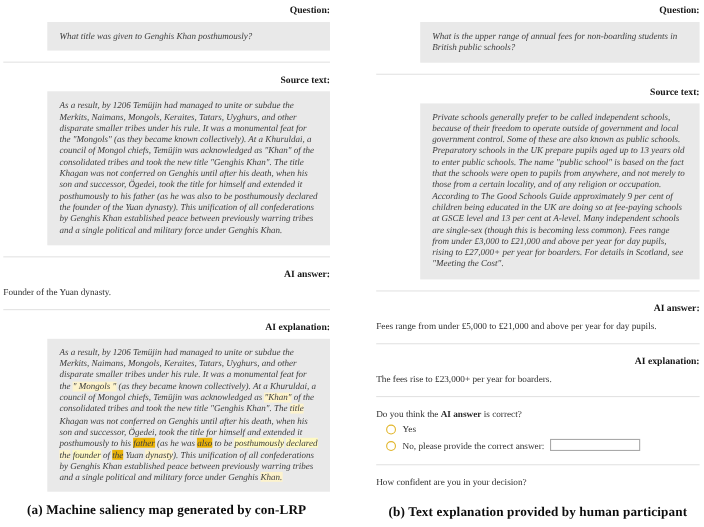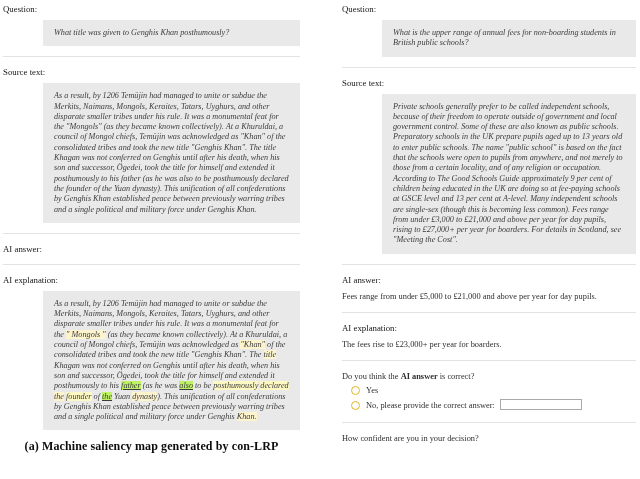--- a/index.html
+++ b/index.html
@@ -5,37 +5,37 @@
   html,body{margin:0;padding:0;}
   body{
     width:640px;height:479px;background:#ffffff;position:relative;overflow:hidden;
     font-family:"Liberation Serif","DejaVu Serif",serif;
     -webkit-font-smoothing:antialiased;
   }
   .panel{position:absolute;top:0;}
   #panel-a{left:3px;width:297px;}
   #panel-b{left:342px;width:294px;}
   .label{
-    font-size:8.8px;font-weight:normal;color:#161616;margin:0 0 6px 0;
+    font-size:8.8px;font-weight:bold;color:#161616;margin:0 0 6px 0;text-align:right;
   }
   .box{
     background:#e9e9e9;color:#3c3c3c;font-size:8.2px;line-height:10.3px;
     padding:8px 11px;margin:0;
   }
   .em{font-style:italic;margin-left:40px;}
   .plain{font-size:8.4px;color:#2e2e2e;margin:0;line-height:11px;}
   hr.divider{
     border:none;border-top:1px solid #e3e3e3;margin:10px 0;height:0;
   }
   .caption{
     font-size:12px;font-weight:bold;color:#0d0d0d;text-align:center;
     margin-top:9px;letter-spacing:.1px;
   }
   .hl-light{background:#fdf3cd;}
-  .hl-medium{background:#bef264;text-decoration:underline;}
+  .hl-medium{background:#eab308;}
   .hl-strong{background:#fef9c3;}
   .question-row{margin:0 0 4px 0;}
   .radio-row{
     display:flex;align-items:flex-end;margin:4px 0 0 9px;font-size:8.4px;color:#2e2e2e;
   }
   .radio{
     display:inline-block;width:7px;height:7px;border:1.5px solid #e2b62c;
     border-radius:50%;background:#ffffff;margin-right:6px;flex:0 0 auto;
   }
   .answer-input{
@@ -50,20 +50,21 @@
 <section class="panel" id="panel-a">
   <div style="margin-top:4px;">
     <h3 class="label">Question:</h3>
     <div class="box em">What title was given to Genghis Khan posthumously?</div>
   </div>
   <hr class="divider">
   <h3 class="label">Source text:</h3>
   <div class="box em">As a result, by 1206 Temüjin had managed to unite or subdue the Merkits, Naimans, Mongols, Keraites, Tatars, Uyghurs, and other disparate smaller tribes under his rule. It was a monumental feat for the "Mongols" (as they became known collectively). At a Khuruldai, a council of Mongol chiefs, Temüjin was acknowledged as "Khan" of the consolidated tribes and took the new title "Genghis Khan". The title Khagan was not conferred on Genghis until after his death, when his son and successor, Ögedei, took the title for himself and extended it posthumously to his father (as he was also to be posthumously declared the founder of the Yuan dynasty). This unification of all confederations by Genghis Khan established peace between previously warring tribes and a single political and military force under Genghis Khan.</div>
   <hr class="divider">
   <h3 class="label">AI answer:</h3>
+  <p class="plain">Founder of the Yuan dynasty.</p>
   <hr class="divider">
   <h3 class="label">AI explanation:</h3>
   <div class="box em"><span>As a result, by 1206 Temüjin had managed to unite or subdue the Merkits, Naimans, Mongols, Keraites, Tatars, Uyghurs, and other disparate smaller tribes under his rule. It was a monumental feat for the </span><span class="hl-light">" Mongols "</span><span> (as they became known collectively). At a Khuruldai, a council of Mongol chiefs, Temüjin was acknowledged as </span><span class="hl-light">"Khan"</span><span> of the consolidated tribes and took the new title "Genghis Khan". The </span><span class="hl-light">title</span><span> Khagan was not conferred on Genghis until after his death, when his son and successor, Ögedei, took the title for himself and extended it posthumously to his </span><span class="hl-medium">father</span><span> (as he was </span><span class="hl-medium">also</span><span> to be </span><span class="hl-strong">posthumously</span><span> </span><span class="hl-strong">declared</span><span> </span><span class="hl-light">the</span><span> </span><span class="hl-strong">founder</span><span> of </span><span class="hl-medium">the</span><span> Yuan </span><span class="hl-light">dynasty</span><span>). This unification of all confederations by Genghis Khan established peace between previously warring tribes and a single political and military force under Genghis </span><span class="hl-light">Khan.</span></div>
   <div class="caption">(a) Machine saliency map generated by con-LRP</div>
 </section>
 
 <section class="panel" id="panel-b">
   <div style="margin-top:4px;">
     <h3 class="label">Question:</h3>
     <div class="box em">What is the upper range of annual fees for non-boarding students in British public schools?</div>
@@ -83,13 +84,14 @@
     <span class="radio"></span>
     <span>Yes</span>
   </div>
   <div class="radio-row">
     <span class="radio"></span>
     <span>No, please provide the correct answer:</span>
     <input class="answer-input" type="text" value="" style="">
   </div>
   <hr class="divider" style="margin-top:12px;">
   <p class="plain">How confident are you in your decision?</p>
+  <div class="caption" style="margin-top:14px;">(b) Text explanation provided by human participant</div>
 </section>
 
 </body></html>

